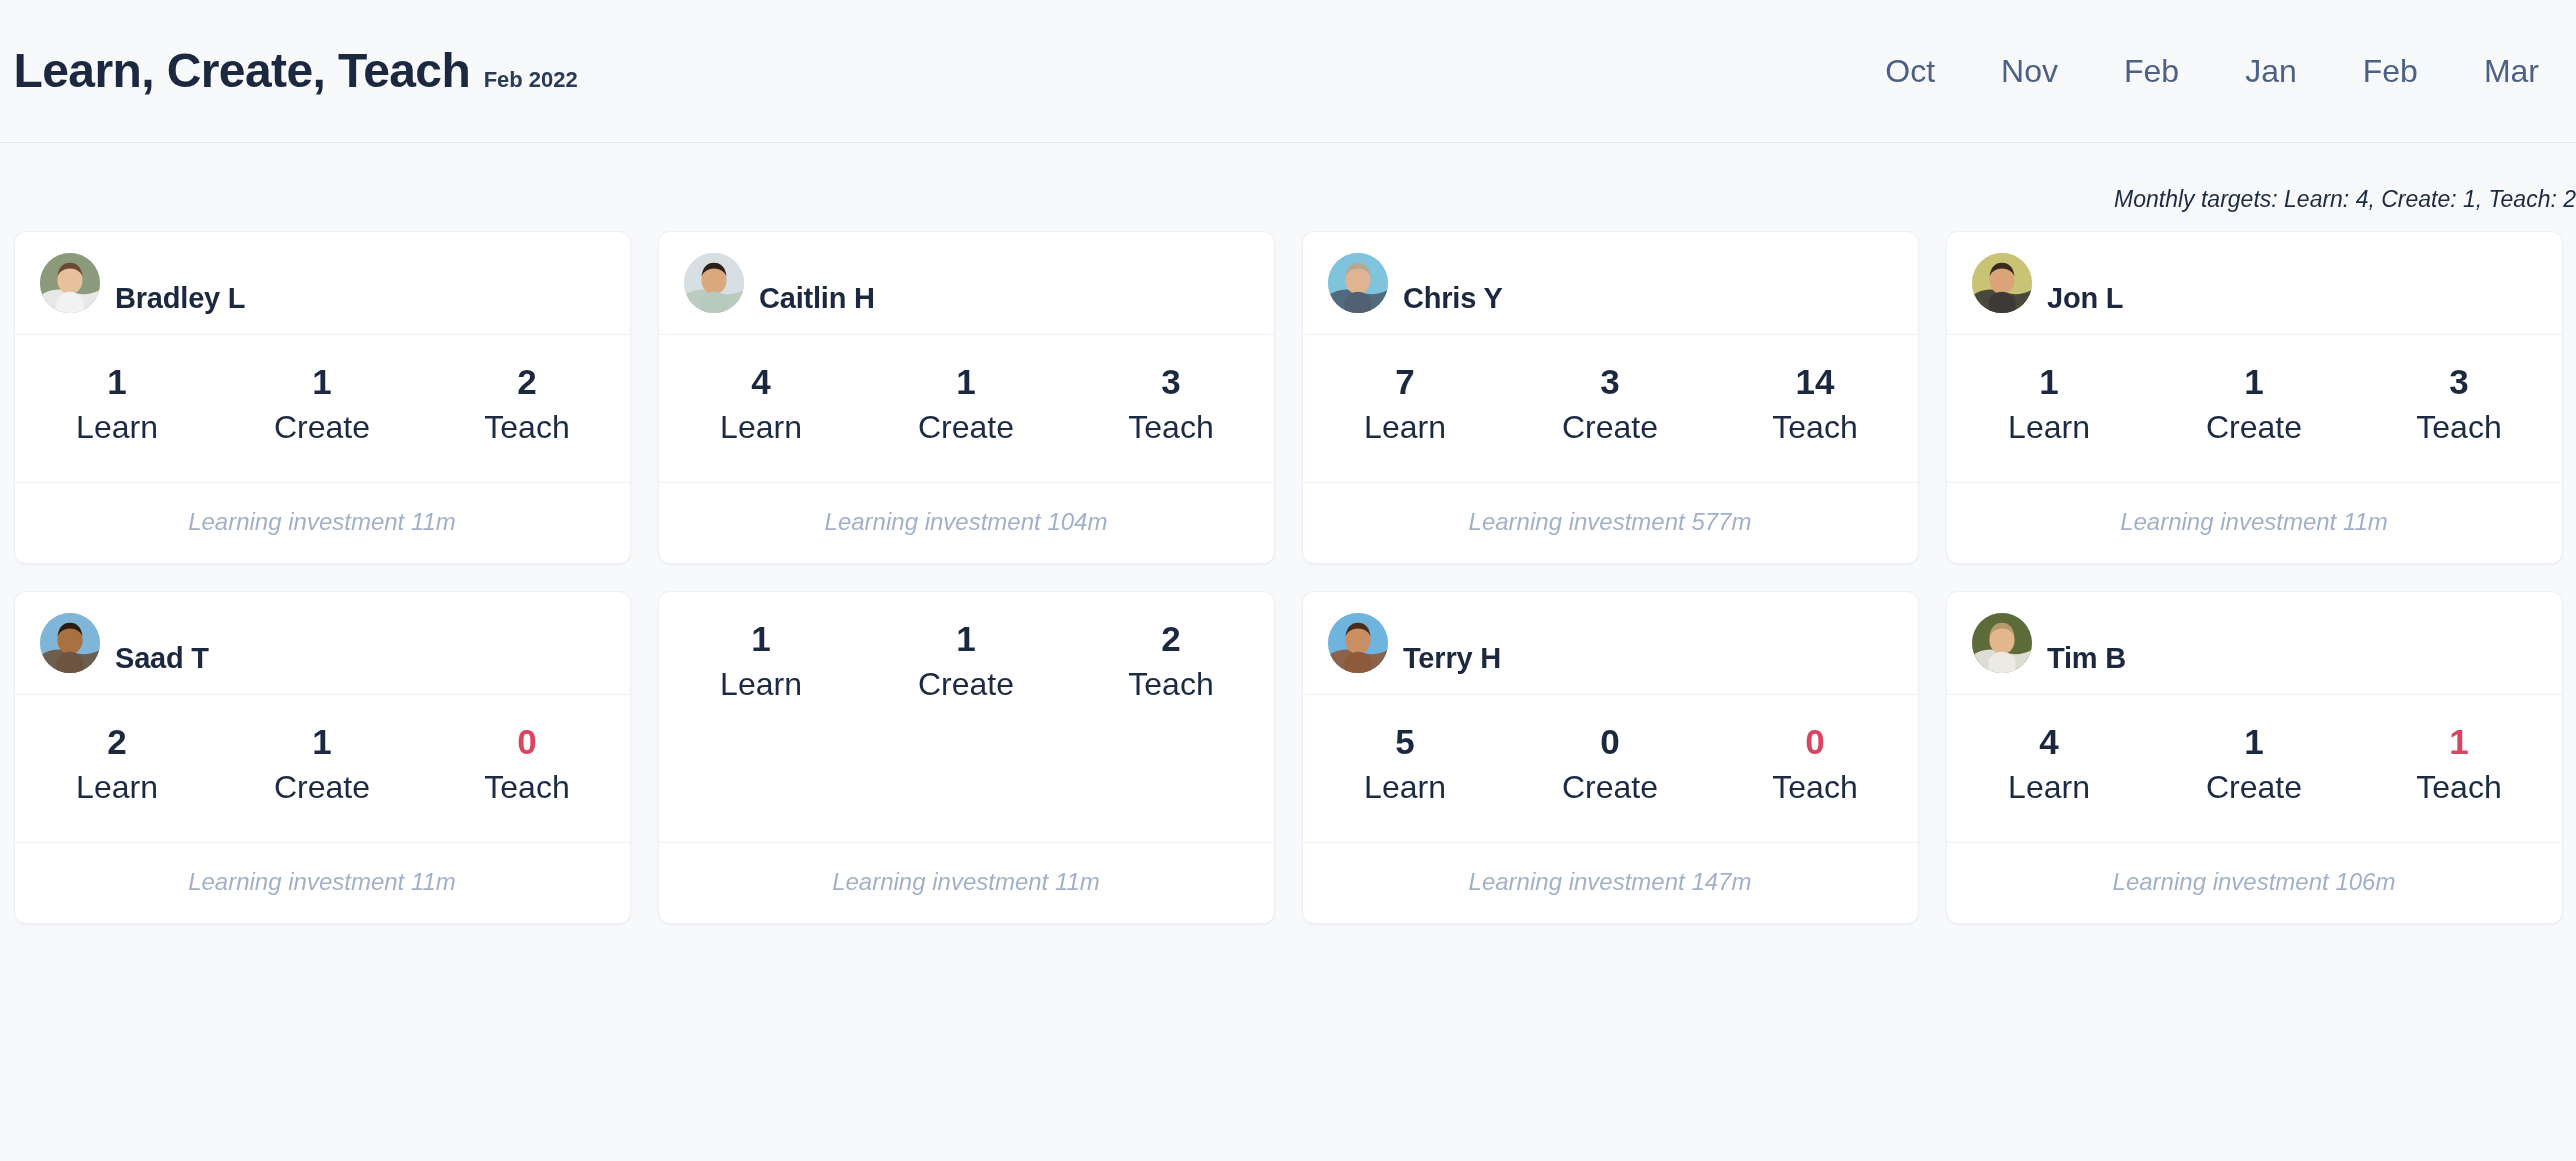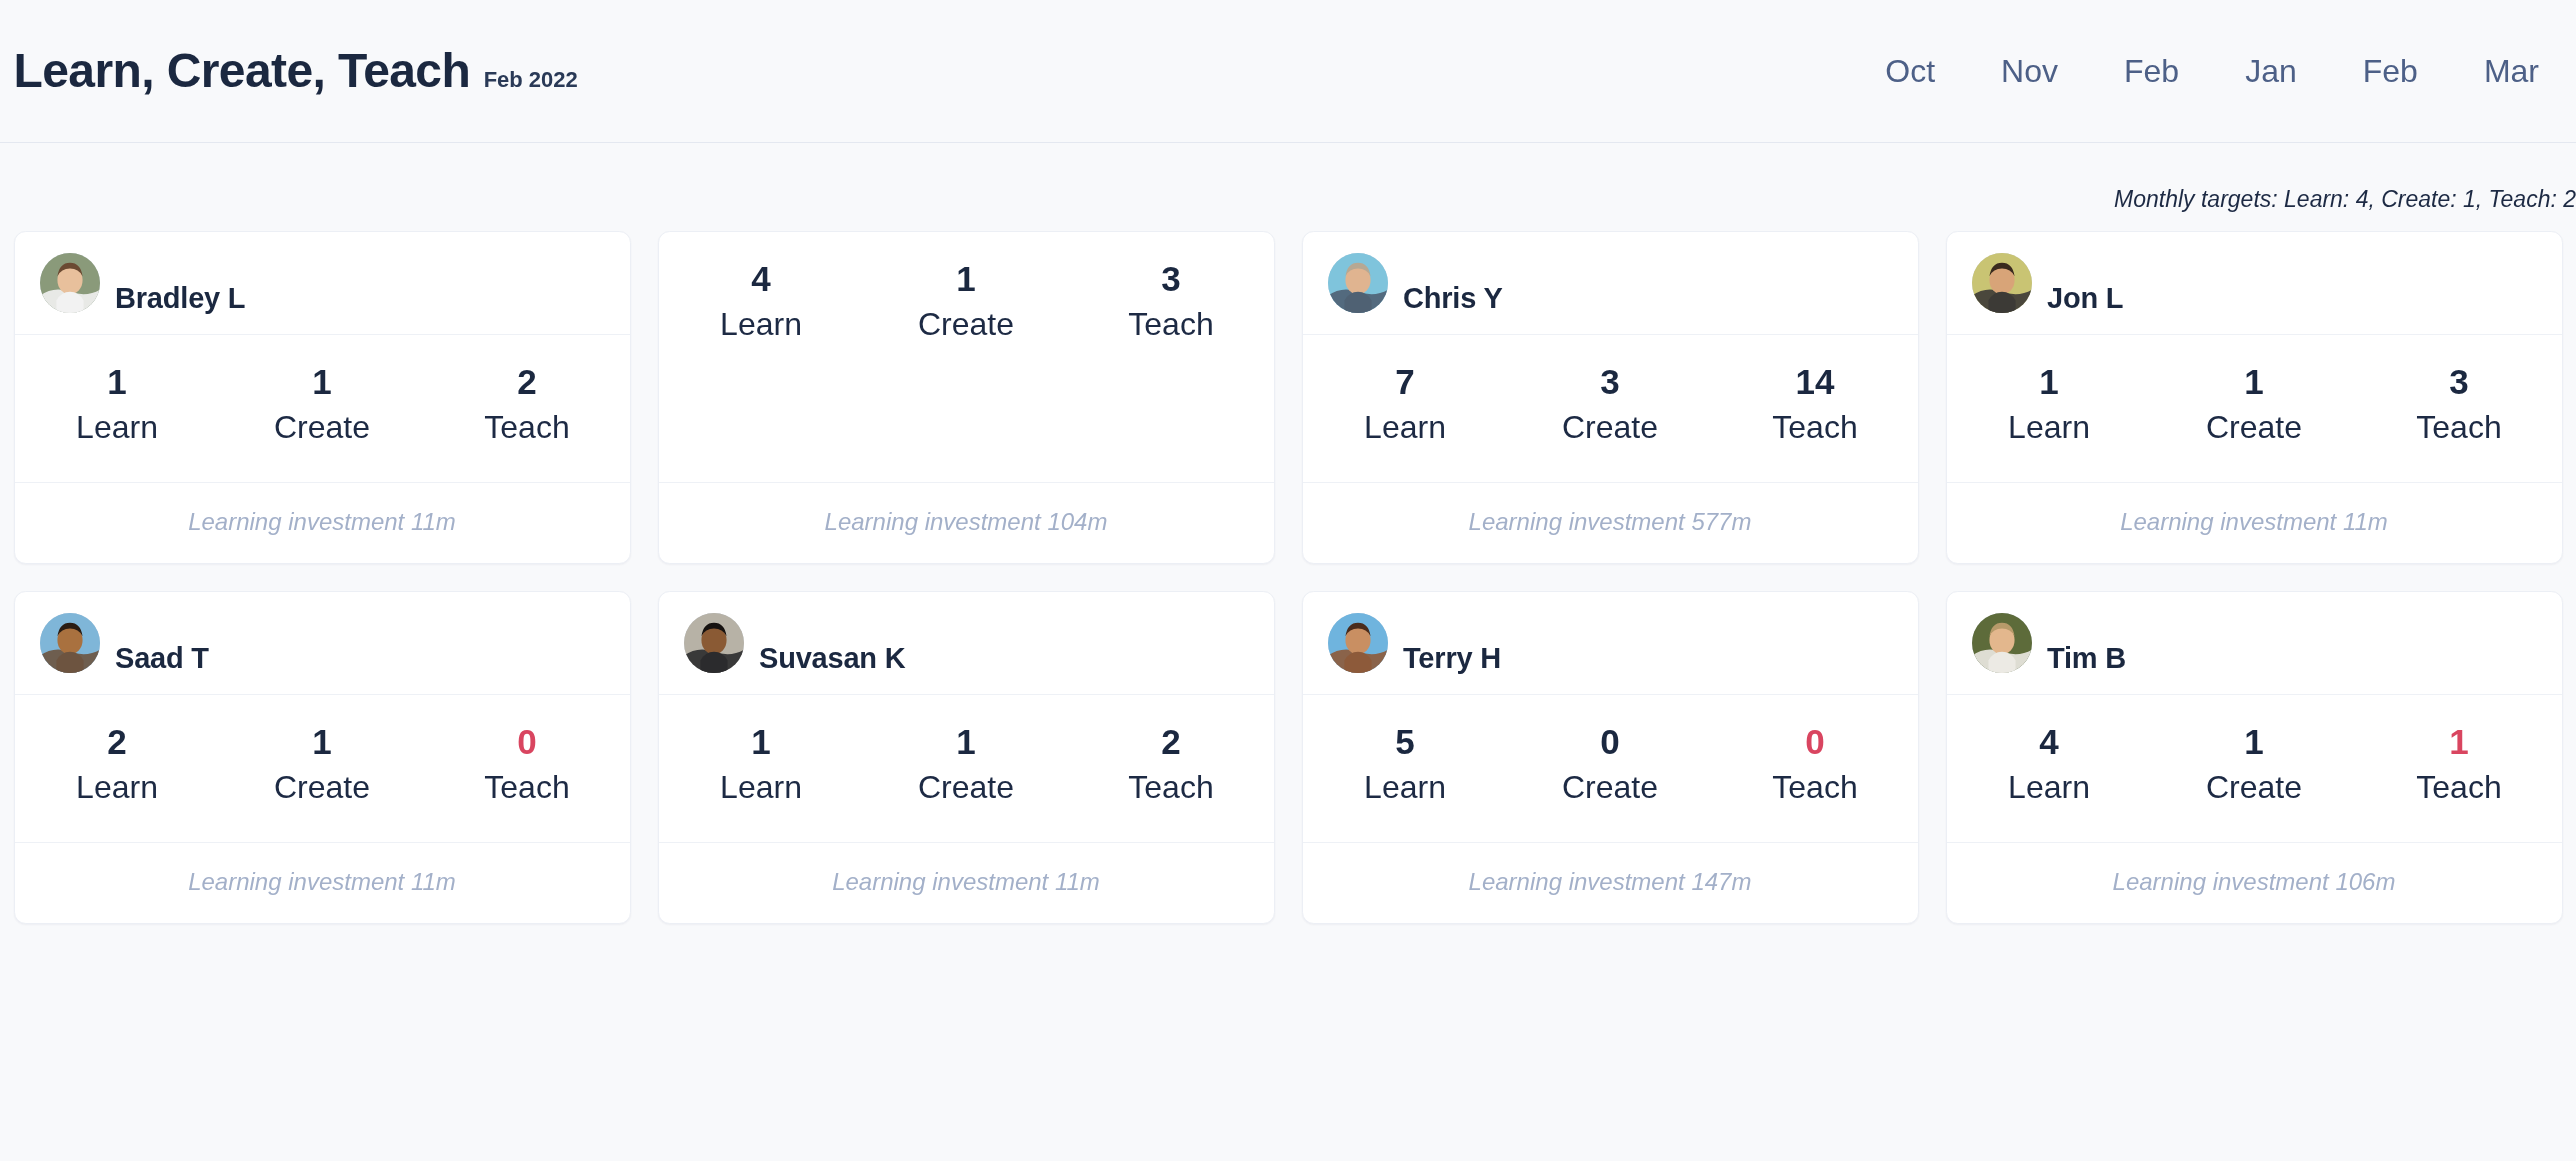--- a/index.html
+++ b/index.html
@@ -202,20 +202,32 @@
           <div class="stat-label">Create</div>
         </div>
         <div class="stat">
           <div class="stat-value">2</div>
           <div class="stat-label">Teach</div>
         </div>
       </div>
       <div class="card-foot">Learning investment 11m</div>
     </div>
     <div class="person-card">
+      <div class="card-head">
+        <div class="avatar">
+          <svg viewBox="0 0 62 62" xmlns="http://www.w3.org/2000/svg">
+            <rect width="62" height="62" fill="#d8dfe2"></rect>
+            <path d="M0 44 Q14 34 31 40 Q48 46 62 38 L62 62 L0 62 Z" fill="#b7c9bd" opacity="0.9"></path>
+            <ellipse cx="31" cy="28" rx="13" ry="15" fill="#d9a87e"></ellipse>
+            <path d="M18 24 Q20 10 31 10 Q42 10 44 24 Q40 16 31 16 Q22 16 18 24 Z" fill="#2e2119"></path>
+            <path d="M17 49 Q22 40 31 40 Q40 40 45 49 L45 62 L17 62 Z" fill="#b7c9bd"></path>
+          </svg>
+        </div>
+        <div class="person-name">Caitlin H</div>
+      </div>
       <div class="stats-row">
         <div class="stat">
           <div class="stat-value">4</div>
           <div class="stat-label">Learn</div>
         </div>
         <div class="stat">
           <div class="stat-value">1</div>
           <div class="stat-label">Create</div>
         </div>
         <div class="stat">
@@ -306,32 +318,20 @@
           <div class="stat-label">Create</div>
         </div>
         <div class="stat">
           <div class="stat-value below">0</div>
           <div class="stat-label">Teach</div>
         </div>
       </div>
       <div class="card-foot">Learning investment 11m</div>
     </div>
     <div class="person-card">
-      <div class="card-head">
-        <div class="avatar">
-          <svg viewBox="0 0 62 62" xmlns="http://www.w3.org/2000/svg">
-            <rect width="62" height="62" fill="#b7b2a6"></rect>
-            <path d="M0 44 Q14 34 31 40 Q48 46 62 38 L62 62 L0 62 Z" fill="#2b2b2d" opacity="0.9"></path>
-            <ellipse cx="31" cy="28" rx="13" ry="15" fill="#8a5a34"></ellipse>
-            <path d="M18 24 Q20 10 31 10 Q42 10 44 24 Q40 16 31 16 Q22 16 18 24 Z" fill="#161210"></path>
-            <path d="M17 49 Q22 40 31 40 Q40 40 45 49 L45 62 L17 62 Z" fill="#2b2b2d"></path>
-          </svg>
-        </div>
-        <div class="person-name">Suvasan K</div>
-      </div>
       <div class="stats-row">
         <div class="stat">
           <div class="stat-value">1</div>
           <div class="stat-label">Learn</div>
         </div>
         <div class="stat">
           <div class="stat-value">1</div>
           <div class="stat-label">Create</div>
         </div>
         <div class="stat">

